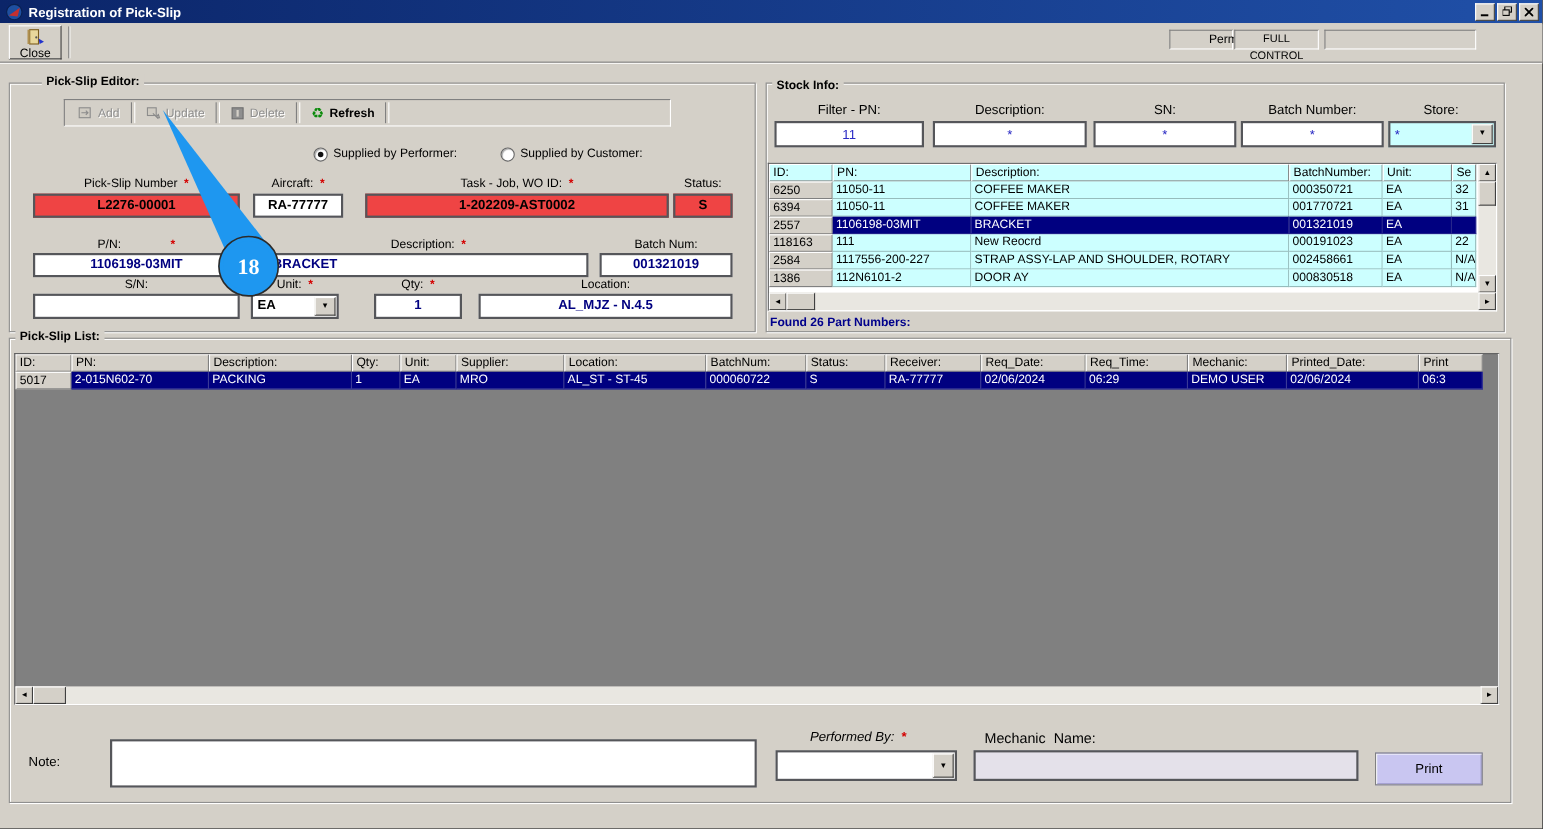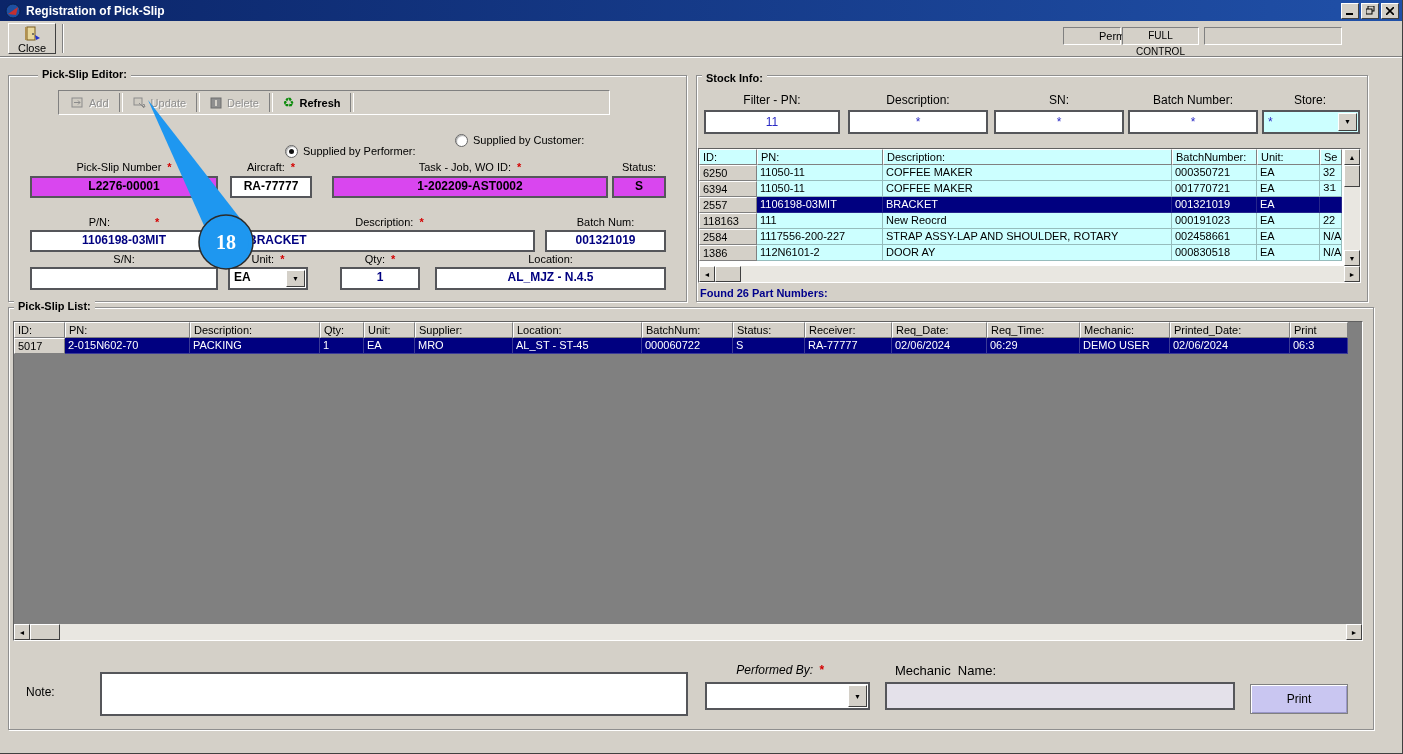--- a/index.html
+++ b/index.html
@@ -27,21 +27,21 @@
   
   .edittb{left:58px;top:90px;width:552px;height:25px;border:1px solid;border-color:#808080 #fff #fff #808080;background:#D4D0C8;
           display:flex;align-items:center;padding:0 4px;}
   .toolbtn{display:flex;align-items:center;gap:5px;padding:0 8px;height:21px;white-space:nowrap;}
   .dimtxt{color:#8f8f8f;text-shadow:1px 1px 0 #fff;}
   .tsep{width:2px;height:19px;border-left:1px solid #808080;border-right:1px solid #fff;margin:0 2px;}
 
   
   .field{border:2px solid #55565A;background:#fff;font-weight:bold;font-size:12px;text-align:center;line-height:17px;overflow:hidden;white-space:nowrap;}
   .navy{color:#000080;}
-  .grayfield{background:#d946ef;color:#000;}
+  .grayfield{background:#ef4444;color:#000;}
   .bluefield{color:#2A2AC4;font-weight:normal;font-size:12px;}
   .lbl{white-space:pre;line-height:13px;}
   .req{color:#D40000;font-weight:bold;margin-left:6px;}
   .combobtn{position:absolute;right:1px;top:1px;bottom:1px;width:17px;background:#D4D0C8;border:1px solid;border-color:#fff #404040 #404040 #fff;
             font-size:7px;display:flex;align-items:center;justify-content:center;color:#000;}
   .radio{width:11px;height:11px;border-radius:50%;background:#fff;border:1px solid #666;box-shadow:inset 1px 1px 1px #aaa;display:inline-block;position:relative;}
   .radio.on::after{content:"";position:absolute;left:3px;top:3px;width:5px;height:5px;border-radius:50%;background:#111;}
 
   
   .gridbox{border:1px solid;border-color:#606060 #fff #fff #606060;}
@@ -141,21 +141,21 @@
       <span class="dimtxt">Delete</span>
     </div>
     <div class="tsep"></div>
     <div class="toolbtn">
       <span style="color:#0A8A0A;font-size:13px;line-height:12px;">♻</span>
       <span style="font-weight:bold;">Refresh</span>
     </div>
     <div class="tsep"></div>
   </div>
 
-  <div class="abs" style="left:285px;top:134px;display:flex;align-items:center;gap:5px;margin-top:11px;">
+  <div class="abs" style="left:285px;top:134px;display:flex;align-items:center;gap:5px;">
     <span class="radio on"></span>
     <span class="lbl">Supplied by Performer:</span>
   </div>
   <div class="abs" style="left:455px;top:134px;display:flex;align-items:center;gap:5px;">
     <span class="radio"></span>
     <span class="lbl">Supplied by Customer:</span>
   </div>
 
   <div class="abs lbl" style="left:30px;top:161px;width:188px;text-align:center;"><span>Pick-Slip Number</span><span class="req">*</span></div>
   <div class="abs lbl" style="left:230px;top:161px;width:82px;text-align:center;"><span>Aircraft:</span><span class="req">*</span></div>
@@ -227,21 +227,21 @@
           <div class="gcell stock-cell" style="width: 85px;">000350721</div>
           <div class="gcell stock-cell" style="width: 63px;">EA</div>
           <div class="gcell stock-cell" style="width: 22px;">32</div>
         </div>
         <div class="grow">
           <div class="gcell stock-id" style="width: 58px;">6394</div>
           <div class="gcell stock-cell" style="width: 126px;">11050-11</div>
           <div class="gcell stock-cell" style="width: 289px;">COFFEE MAKER</div>
           <div class="gcell stock-cell" style="width: 85px;">001770721</div>
           <div class="gcell stock-cell" style="width: 63px;">EA</div>
-          <div class="gcell stock-cell" style="width: 22px; font-family: Liberation Mono, monospace;">31</div>
+          <div class="gcell stock-cell" style="width: 22px;">31</div>
         </div>
         <div class="grow sel">
           <div class="gcell stock-id" style="width: 58px;">2557</div>
           <div class="gcell stock-cell" style="width: 126px;">1106198-03MIT</div>
           <div class="gcell stock-cell" style="width: 289px;">BRACKET</div>
           <div class="gcell stock-cell" style="width: 85px;">001321019</div>
           <div class="gcell stock-cell" style="width: 63px;">EA</div>
           <div class="gcell stock-cell" style="width: 22px;"></div>
         </div>
         <div class="grow">

